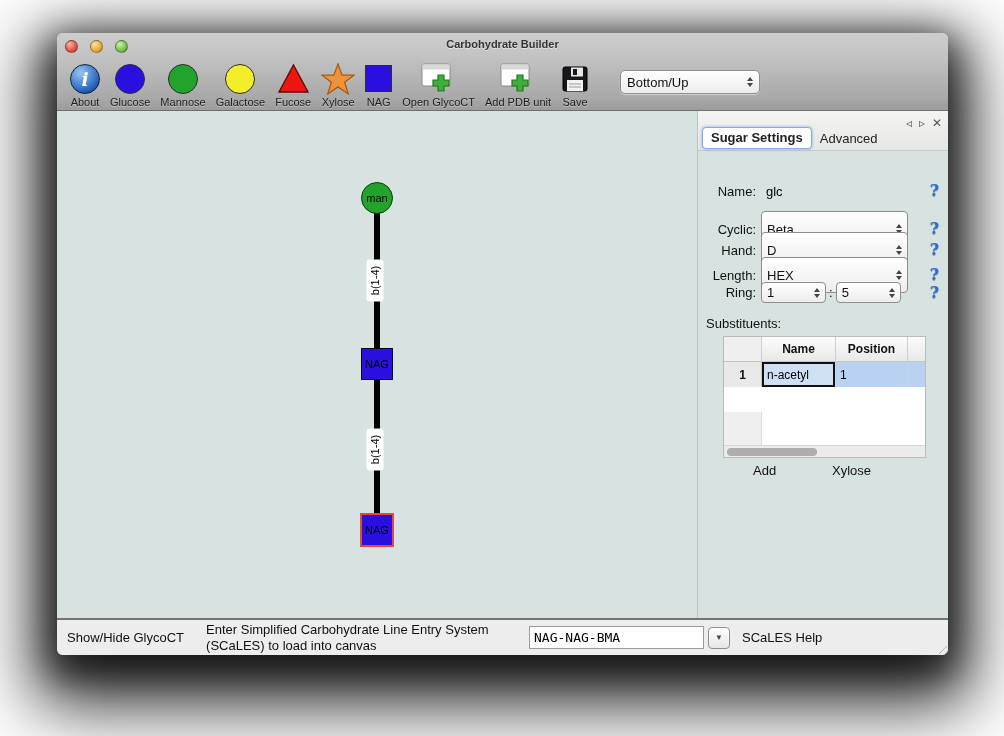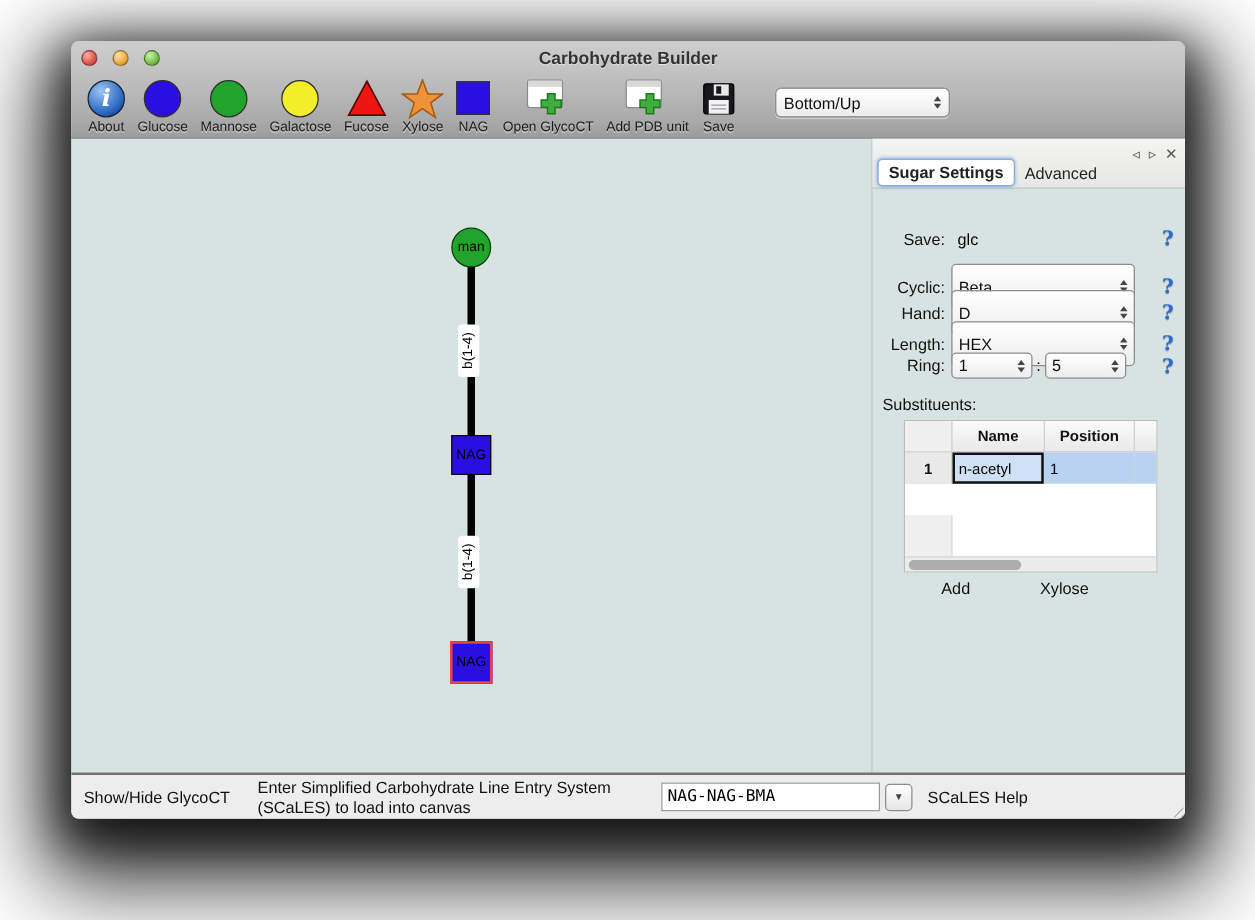--- a/index.html
+++ b/index.html
@@ -16,21 +16,21 @@
   
   #header { background:linear-gradient(#cdcdcd,#c3c3c3 30%,#a8a8a8 85%,#9c9c9c);
     border-bottom:1px solid #6f6f6f; height:78px; flex:0 0 auto; }
   #titlebar { position:relative; height:26px; }
   .traffic { position:absolute; top:7px; width:13px; height:13px; border-radius:50%;
     border:1px solid rgba(0,0,0,0.35); }
   #tl-close { left:8px;  background:radial-gradient(circle at 35% 30%, #ffb3a6, #e1514a 60%, #b33228); }
   #tl-min   { left:33px; background:radial-gradient(circle at 35% 30%, #ffe2a8, #eda93c 60%, #c07a14); }
   #tl-zoom  { left:58px; background:radial-gradient(circle at 35% 30%, #c9f3b0, #77c04a 60%, #3f8c1d); }
   #title { position:absolute; left:0; right:0; top:5px; text-align:center;
-    font-size:14px; font-weight:bold; color:#333; text-shadow:0 1px 0 rgba(255,255,255,0.55); }
+    font-size:11px; font-weight:bold; color:#333; text-shadow:0 1px 0 rgba(255,255,255,0.55); }
 
   #toolbar { display:flex; align-items:flex-end; padding:0 8px 3px 8px; height:52px; }
   .tb-item { display:flex; flex-direction:column; align-items:center; margin:0 5px; cursor:default; }
   .tb-label { font-size:11px; color:#1c1c1c; margin-top:1px; white-space:nowrap;
     text-shadow:0 1px 0 rgba(255,255,255,0.35); }
   .tb-icon { height:33px; display:flex; align-items:center; justify-content:center; }
   .icon-circle { width:30px; height:30px; border-radius:50%; border:1px solid #2e2e2e; }
   .c-blue   { background:#2a10e0; }
   .c-green  { background:#22a32c; }
   .c-yellow { background:#f2ee2a; }
@@ -280,21 +280,21 @@
           <div class="tabnav">
             <span>◃</span>
             <span>▹</span>
             <span>✕</span>
           </div>
         </div>
 
         <div id="panel-body">
 
           <div class="prow" style="top:32px;">
-            <span class="plabel">Save:</span>
+            <span class="plabel">Name:</span>
             <span class="pctrl" style="font-size:13px;margin-left:10px;">glc</span>
             <span class="help">?</span>
           </div>
 
           <div class="prow" style="top:60px;align-items:center;">
             <span class="plabel">Cyclic:</span>
             <span class="popup pctrl">
               <span class="val">Beta</span>
               <span class="stepper">
                   <span class="up"></span>

